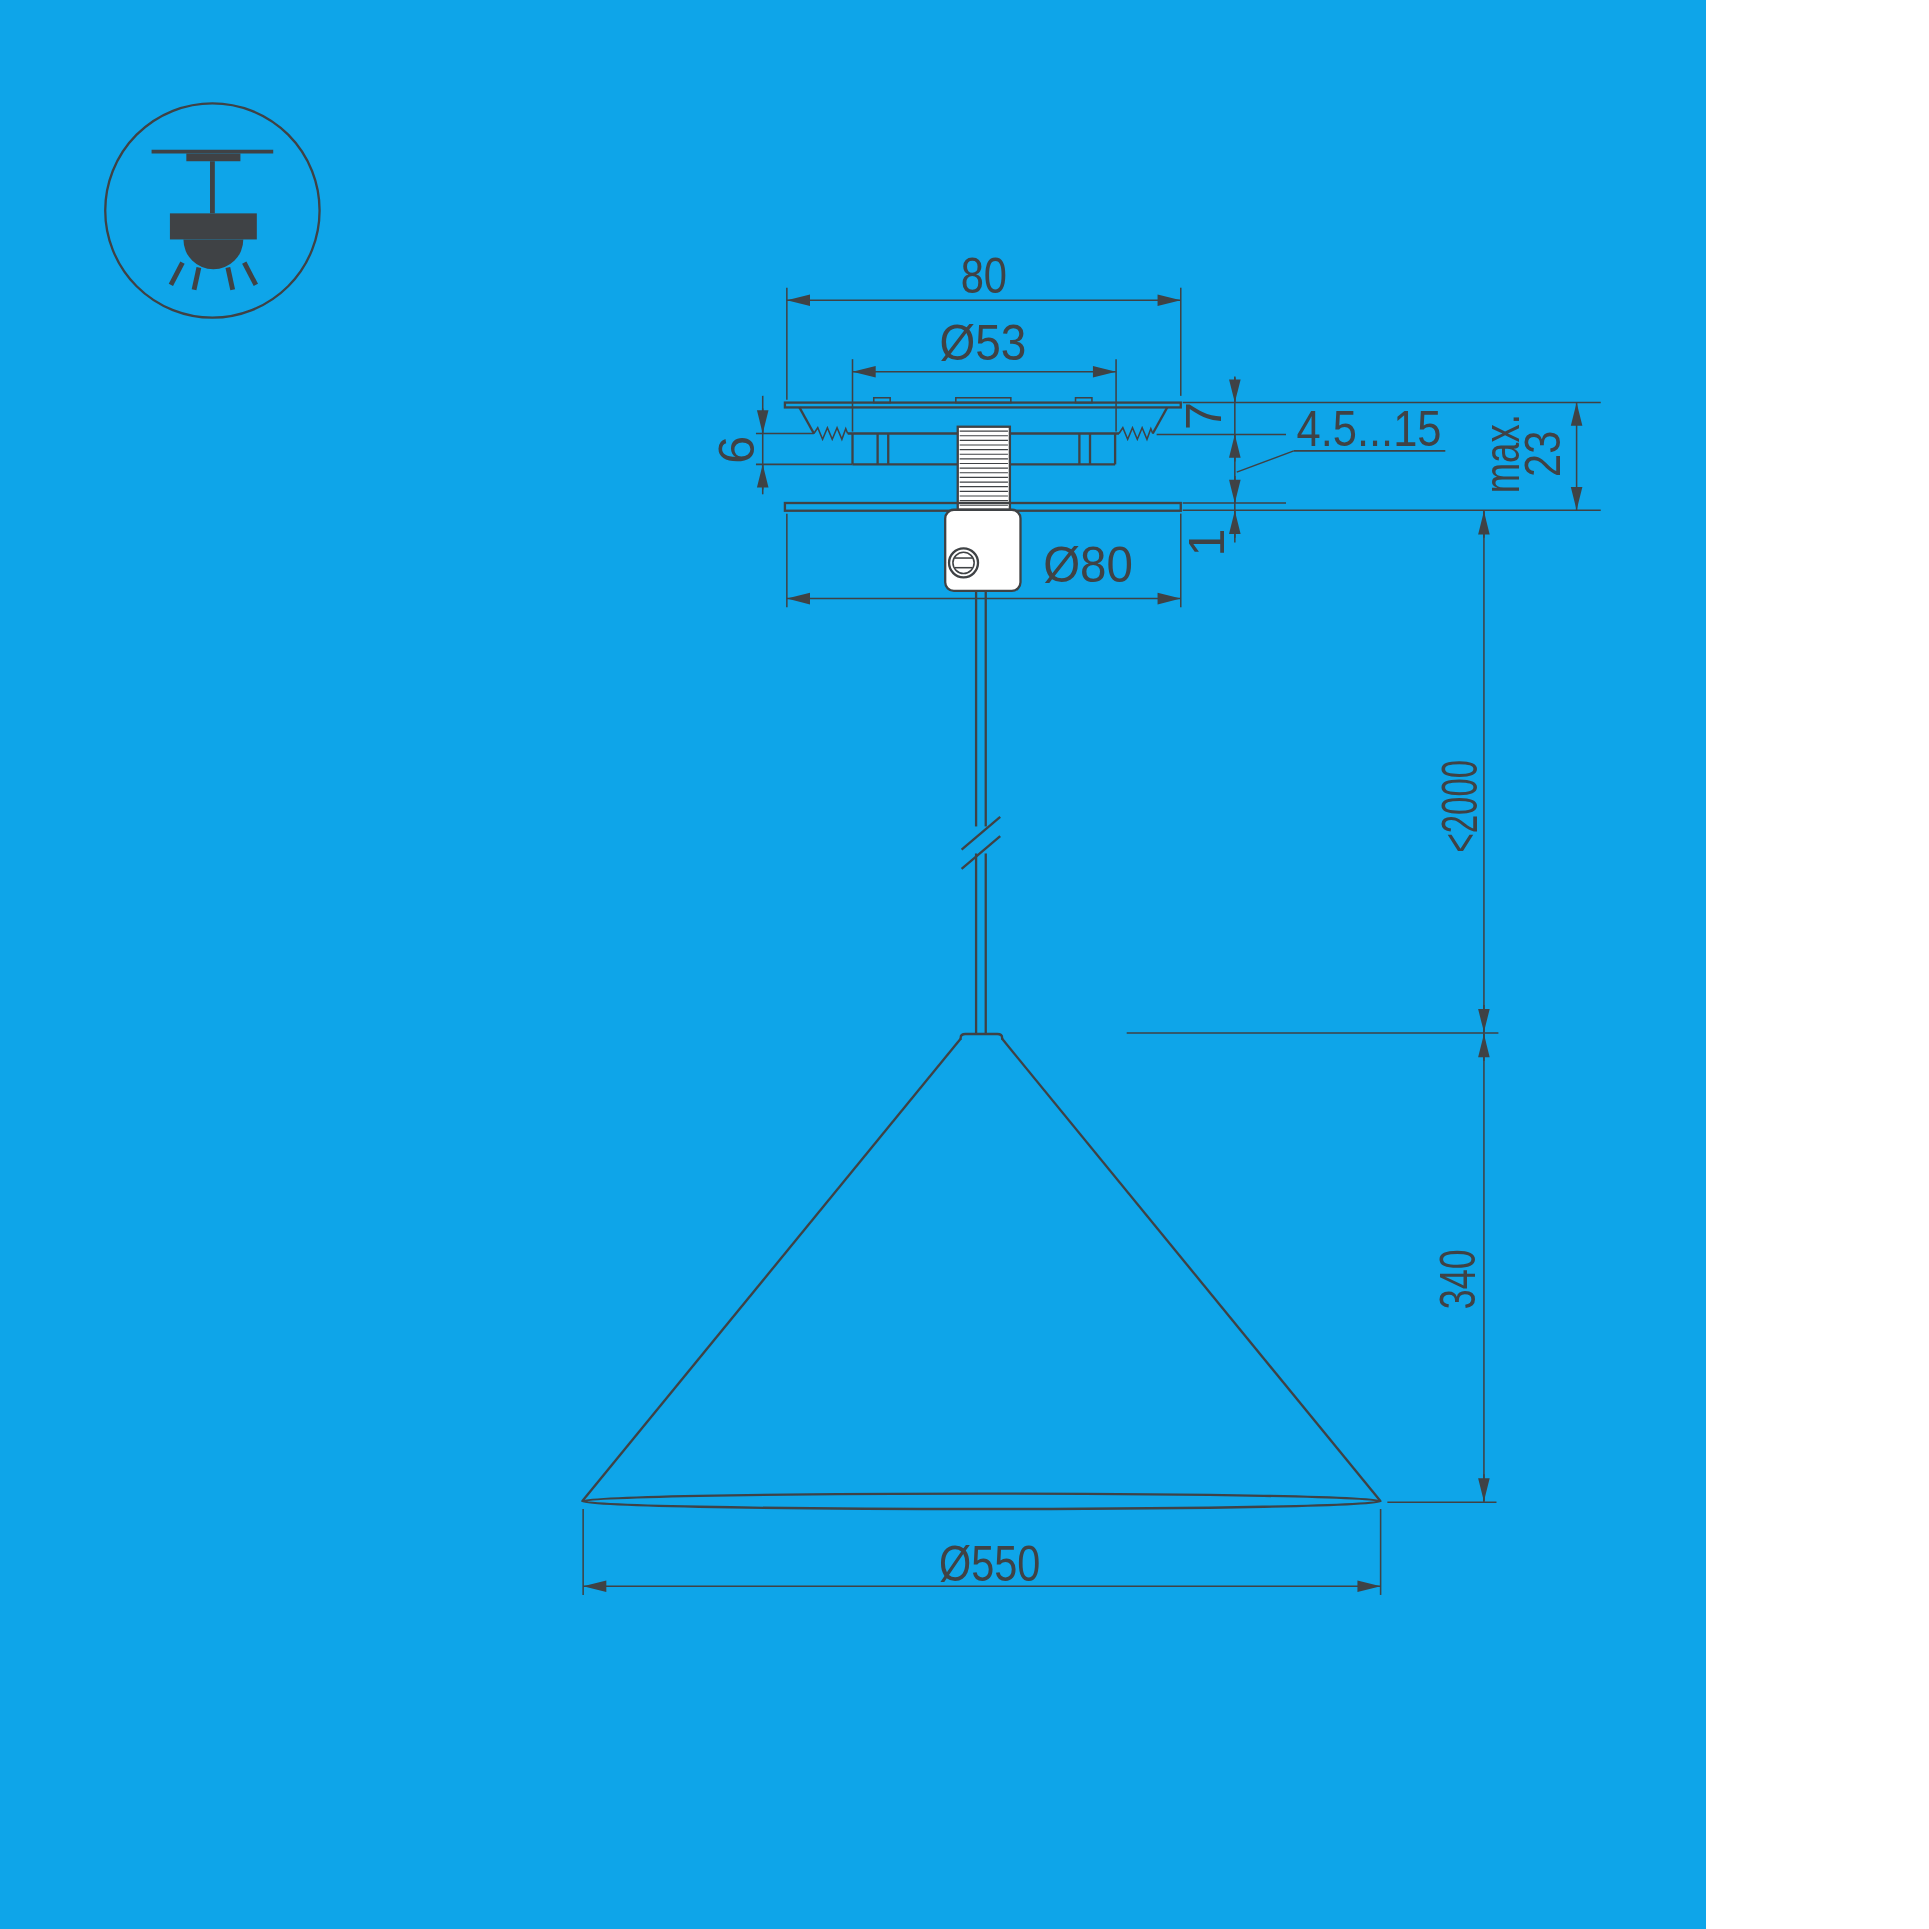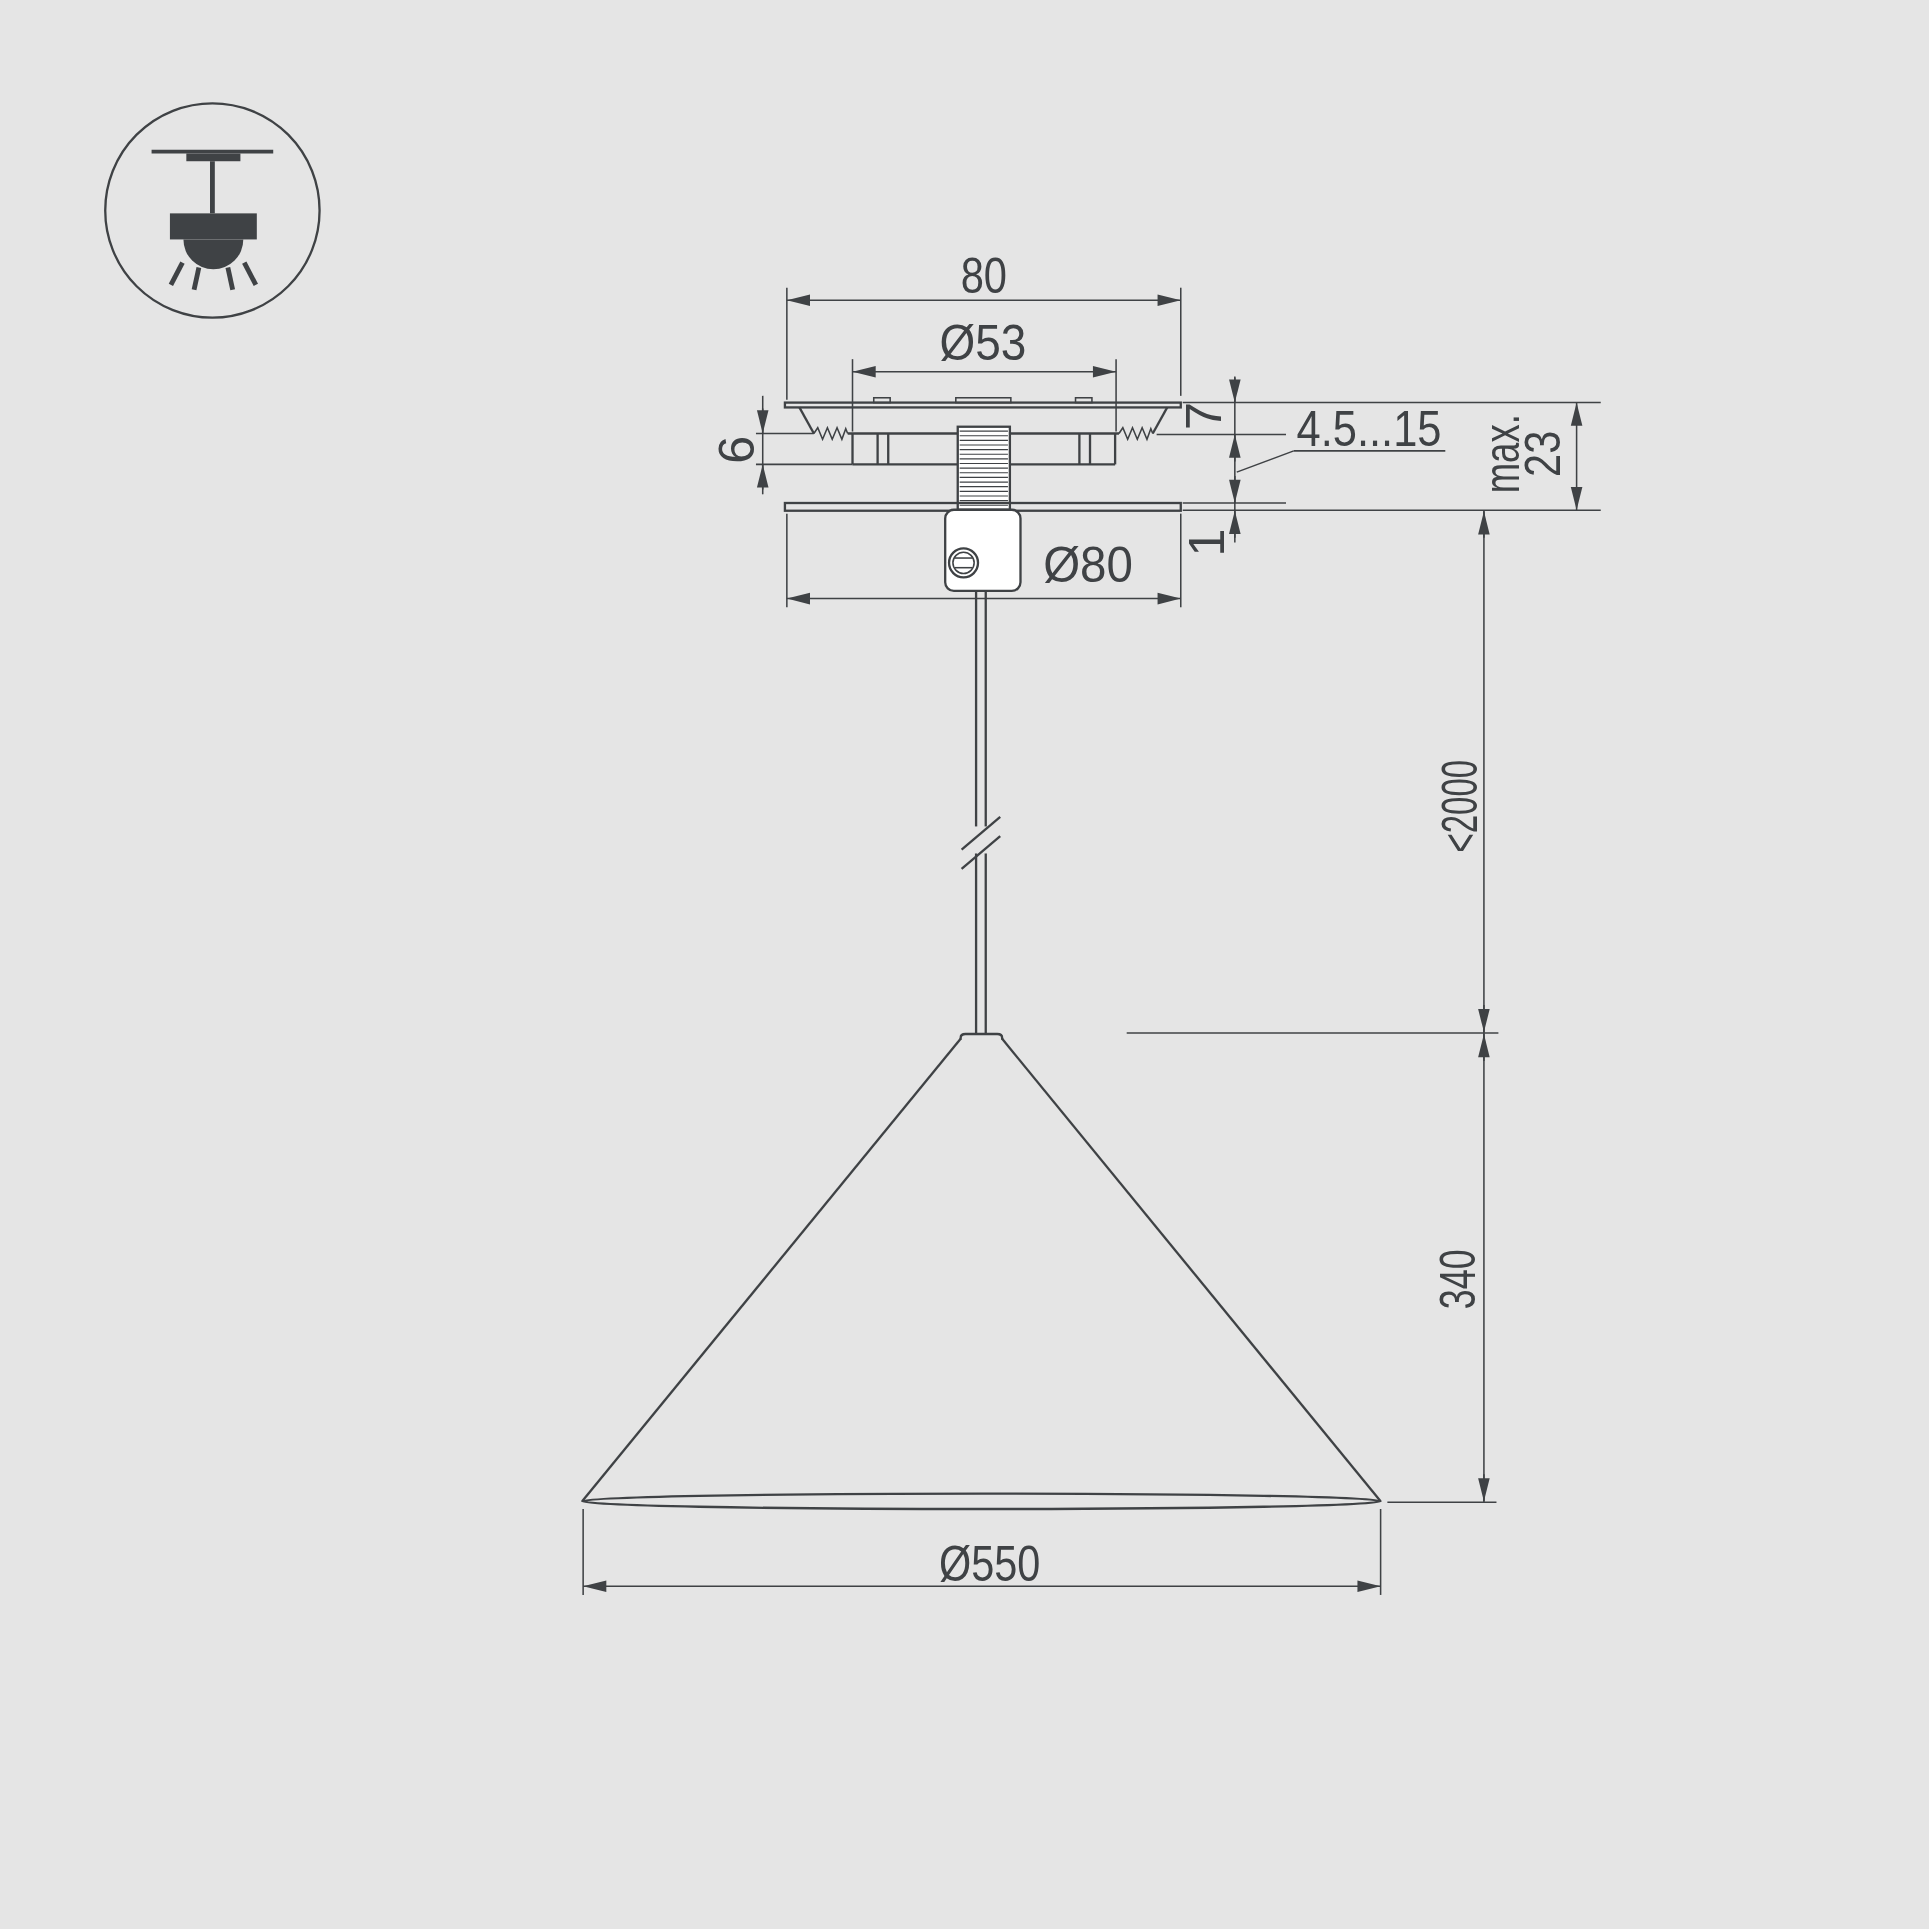--- a/index.html
+++ b/index.html
@@ -1,16 +1,16 @@
 <!DOCTYPE html>
 <html><head>
 <meta charset="utf-8">
 <style>
   html,body{margin:0;padding:0;background:#ffffff;}
-  #stage{position:relative;width:1929px;height:1929px;background:#e5e5e5;overflow:hidden;
+  #stage{position:relative;width:1706px;height:1929px;background:#0ea5e9;overflow:hidden;
          font-family:"Liberation Sans", sans-serif;}
   svg{position:absolute;left:0;top:0;}
   text{fill:#3f4245;font-family:"Liberation Sans", sans-serif;font-size:52px;}
   .obj{stroke:#3f4245;stroke-width:2.4;fill:none;}
   .objf{fill:#3f4245;stroke:none;}
   .thin{stroke:#3f4245;stroke-width:1.6;fill:none;}
   .thread{stroke:#3f4245;stroke-width:1.2;fill:none;}
   .wfill{fill:#ffffff;}
 </style>
 </head>

